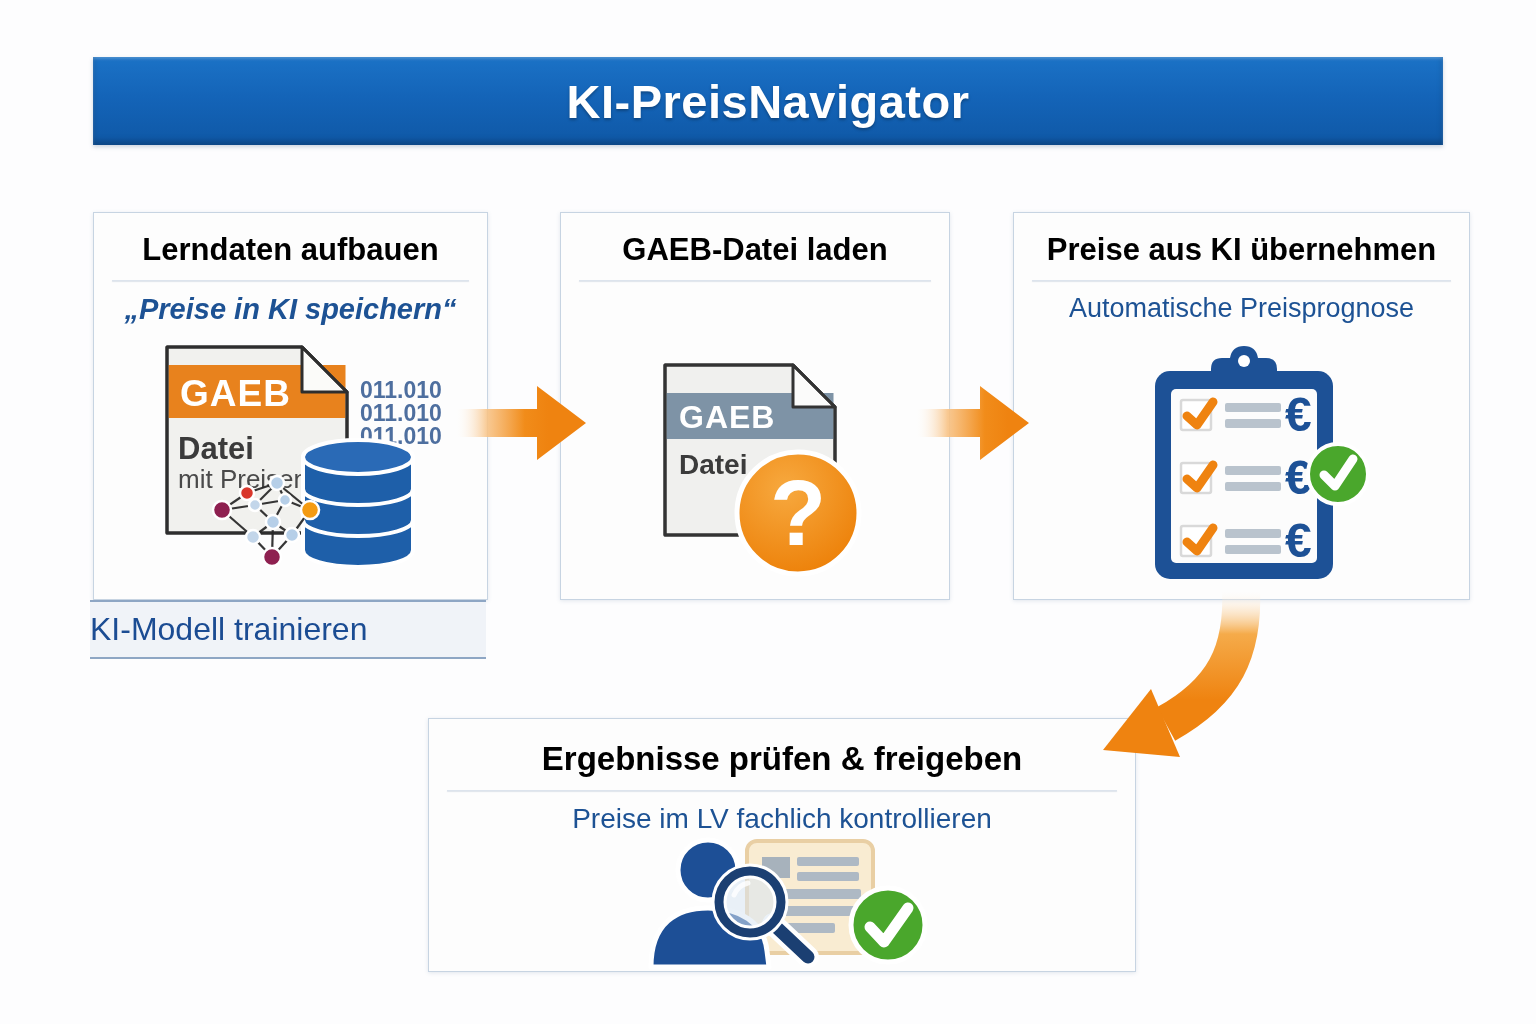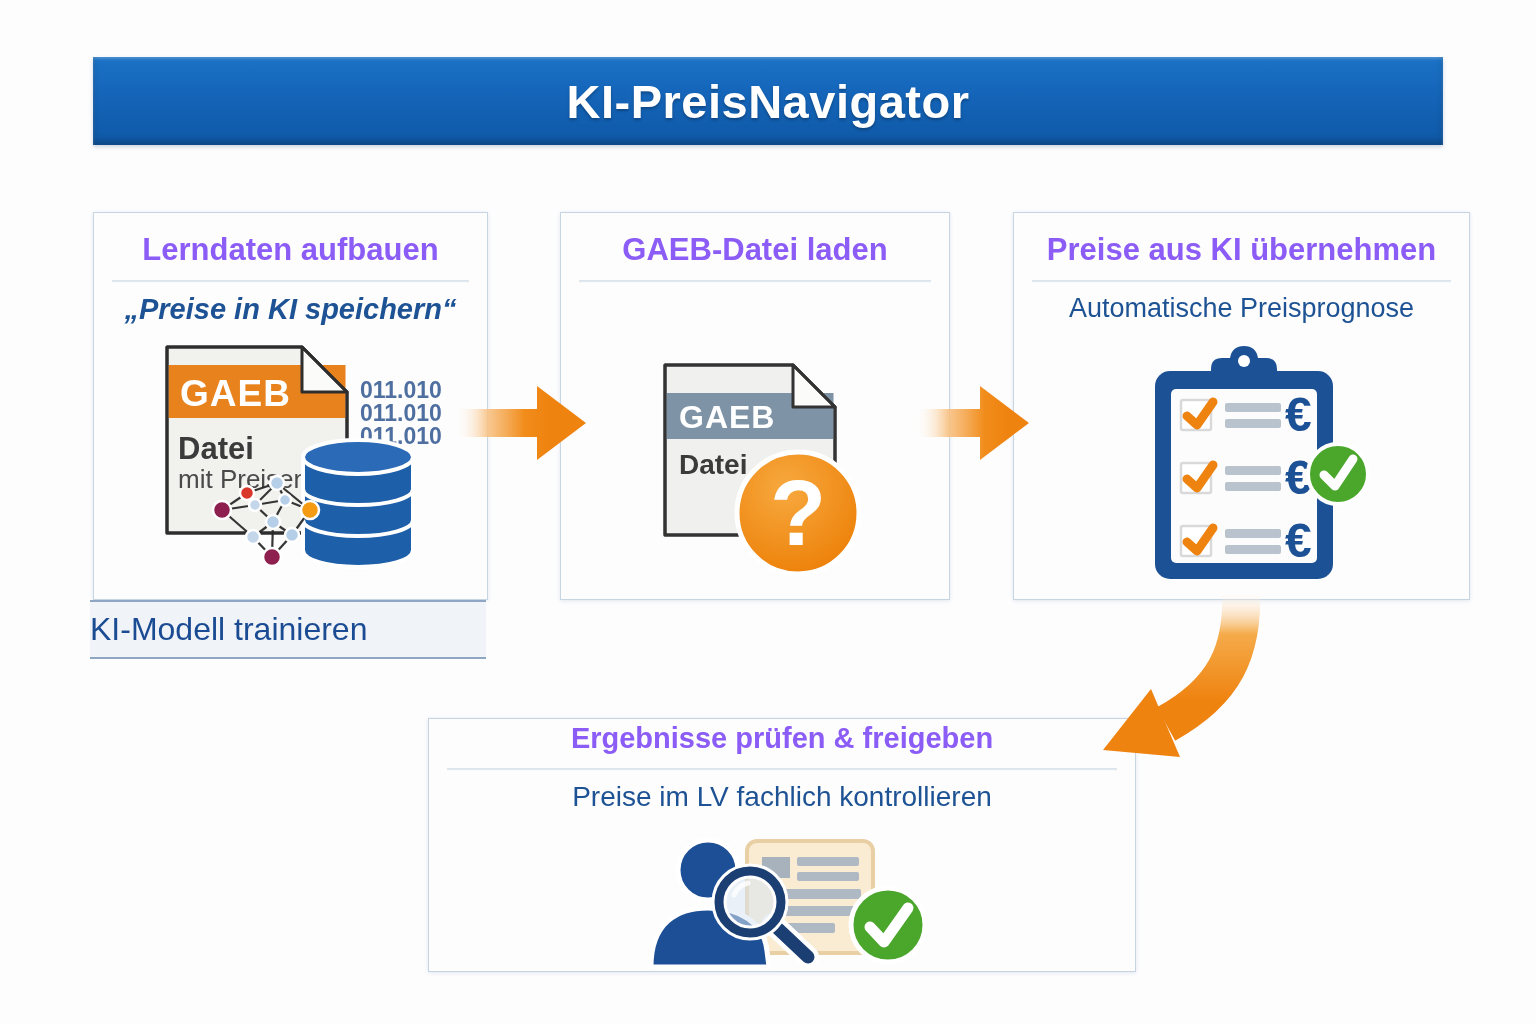--- a/index.html
+++ b/index.html
@@ -20,24 +20,24 @@
   }
   .box{
     position:absolute;background:#fdfdfd;border:1px solid #c7d4e2;
     box-shadow:0 1px 4px rgba(100,125,160,.18);
   }
   .box1{left:93px;top:212px;width:393px;height:386px;}
   .box2{left:560px;top:212px;width:388px;height:386px;}
   .box3{left:1013px;top:212px;width:455px;height:386px;}
   .box4{left:428px;top:718px;width:706px;height:252px;}
   .box h2{
-    margin:20px 10px 0;text-align:center;color:#8b5cf6;
+    margin:20px 10px 0;text-align:center;color:#000000;
     font-size:31px;font-weight:bold;line-height:1.1;
   }
-  .box4 h2{font-size:29px;margin-top:4px;}
+  .box4 h2{font-size:33px;margin-top:22px;}
   .divider{height:1px;background:#dde4ed;margin:13px 18px 0;box-shadow:0 1px 1px rgba(170,185,205,.4);}
   .subtitle{margin:12px 6px 0;text-align:center;color:#1d5294;font-size:26px;line-height:1.15;}
   .box1 .subtitle{font-style:italic;font-weight:600;font-size:29px;}
   .box2 .subtitle{font-size:25px;}
   .box3 .subtitle{font-size:27px;}
   .box4 .subtitle{font-size:28px;}
   .strip{
     position:absolute;left:90px;top:600px;width:396px;height:59px;
     background:#f0f3f8;border-top:2px solid #8ea6c4;border-bottom:2px solid #8ea6c4;
     display:flex;align-items:center;box-sizing:border-box;

